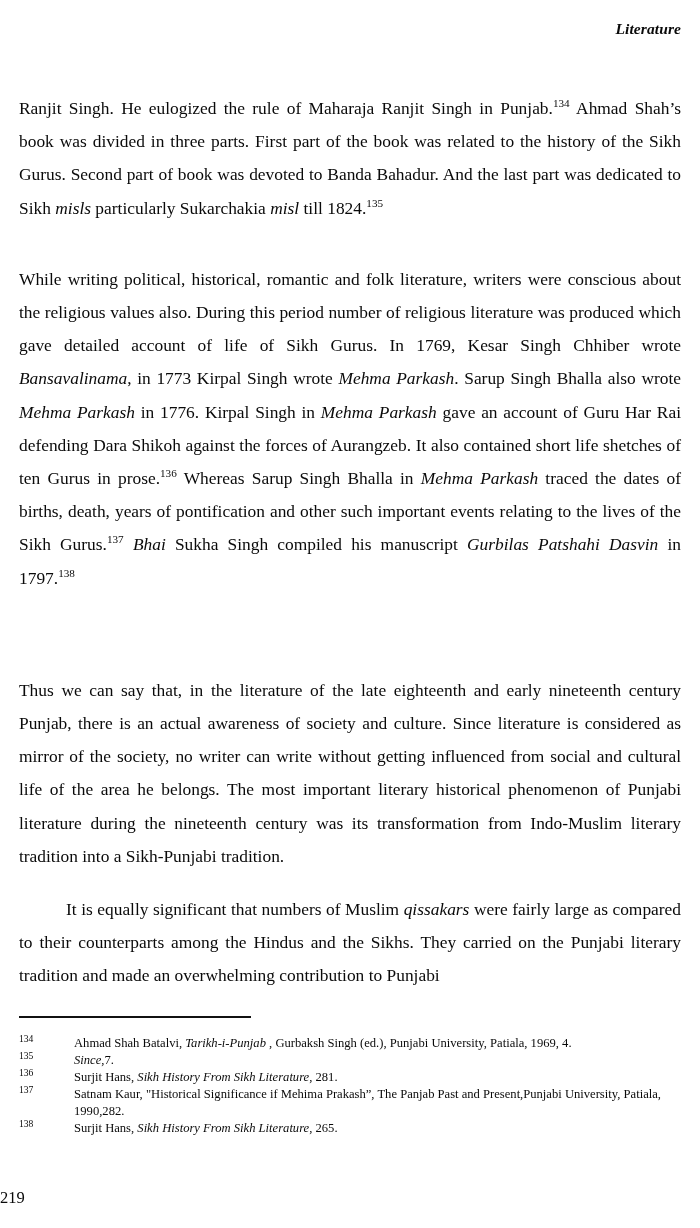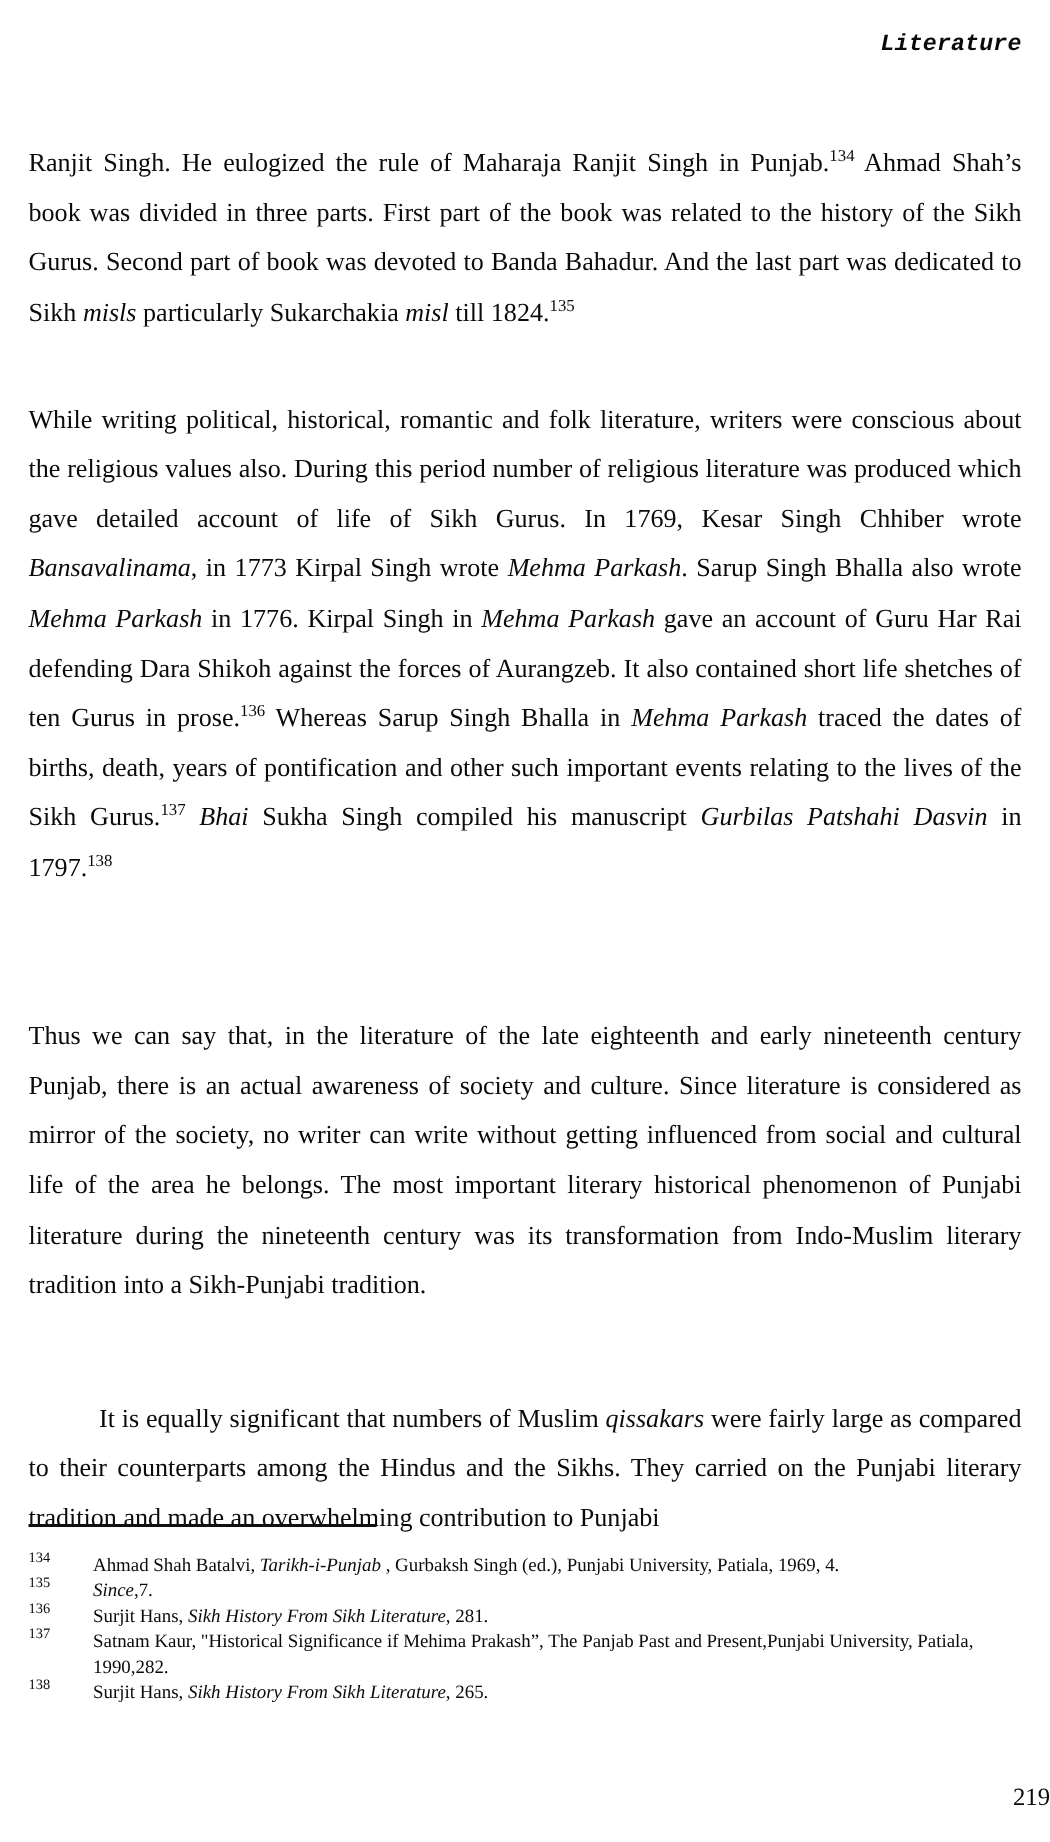--- a/index.html
+++ b/index.html
@@ -27,21 +27,20 @@
     position: absolute;
     left: 19px;
     right: 19px;
     top: 20px;
     text-align: right;
     font-style: italic;
     font-weight: bold;
     font-size: 15.5px;
     line-height: 18px;
     letter-spacing: 0.1px;
-    font-family: Liberation Mono, monospace;
   }
 
   
   .body-block {
     position: absolute;
     left: 19px;
     top: 92px;
     width: 662px;
   }
 
@@ -49,21 +48,21 @@
     margin: 0 0 0 0;
     font-size: 17.4px;
     line-height: 33.2px;
     text-align: justify;
     text-justify: inter-word;
     -webkit-hyphens: none;
     hyphens: none;
   }
   p.para.gap-1 { margin-top: 38px; }
   p.para.gap-2 { margin-top: 79px; }
-  p.para.gap-3 { margin-top: 56px; }
+  p.para.gap-3 { margin-top: 20px; }
   p.para.indent { text-indent: 47px; }
 
   .it { font-style: italic; }
 
   sup.fn {
     font-size: 11.2px;
     vertical-align: super;
     line-height: 0;
     font-style: normal;
   }
@@ -98,29 +97,30 @@
     position: absolute;
     left: 0;
     top: -3px;
     width: 28px;
     font-size: 9.6px;
     line-height: 13px;
     text-align: left;
   }
   .footnote .fn-text {
     display: block;
+    margin-left: 12px;
   }
 
   
   .page-number {
     position: absolute;
     left: 0;
     right: 0;
     top: 1188px;
-    text-align: right;
+    text-align: left;
     font-size: 16.5px;
     line-height: 20px;
   }
 </style>
 </head>
 <body>
 
 <div class="page">
 
   <div class="running-head">Literature</div>

